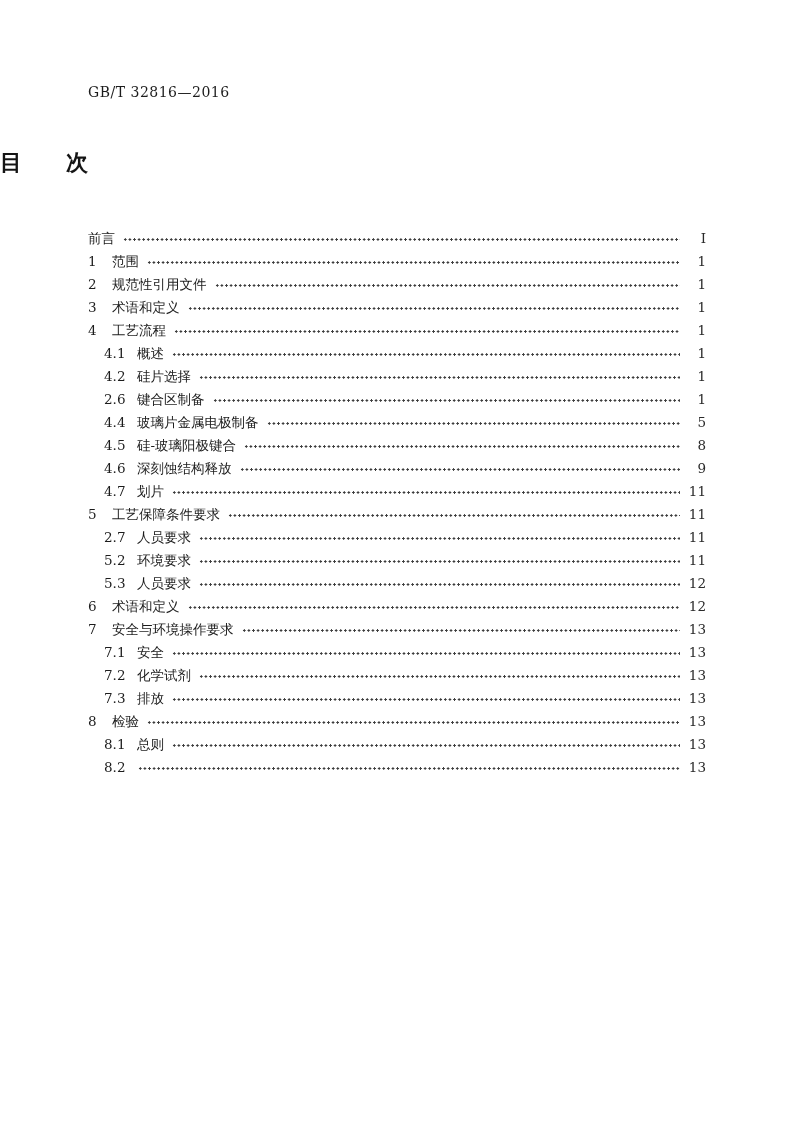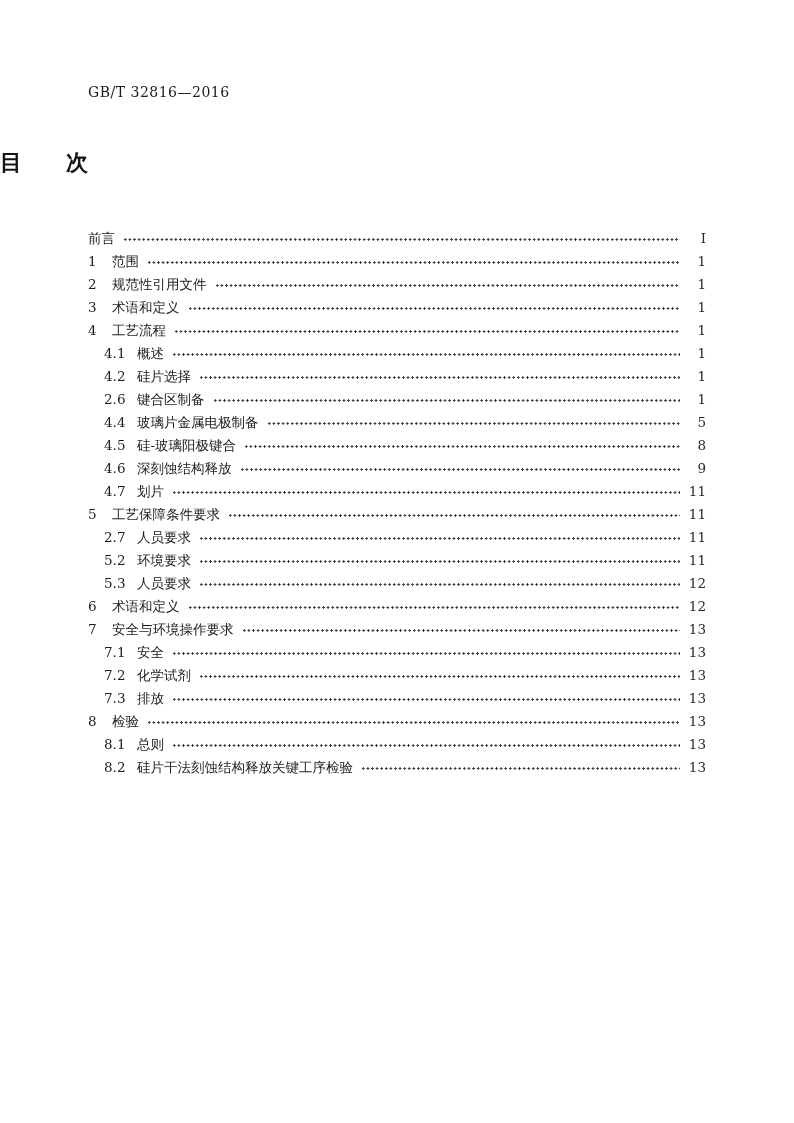--- a/index.html
+++ b/index.html
@@ -218,18 +218,17 @@
         <span class="pagenum">13</span>
       </div>
       <div class="toc-row level1">
         <span class="num">8.1</span>
         <span class="label">总则</span>
         <span class="leader"></span>
         <span class="pagenum">13</span>
       </div>
       <div class="toc-row level1">
         <span class="num">8.2</span>
-        <span class="label">硅片干法刻蚀结构释放关键工序检验</span>
         <span class="leader"></span>
         <span class="pagenum">13</span>
       </div>
     </div>
 </div>
 
 </body></html>

